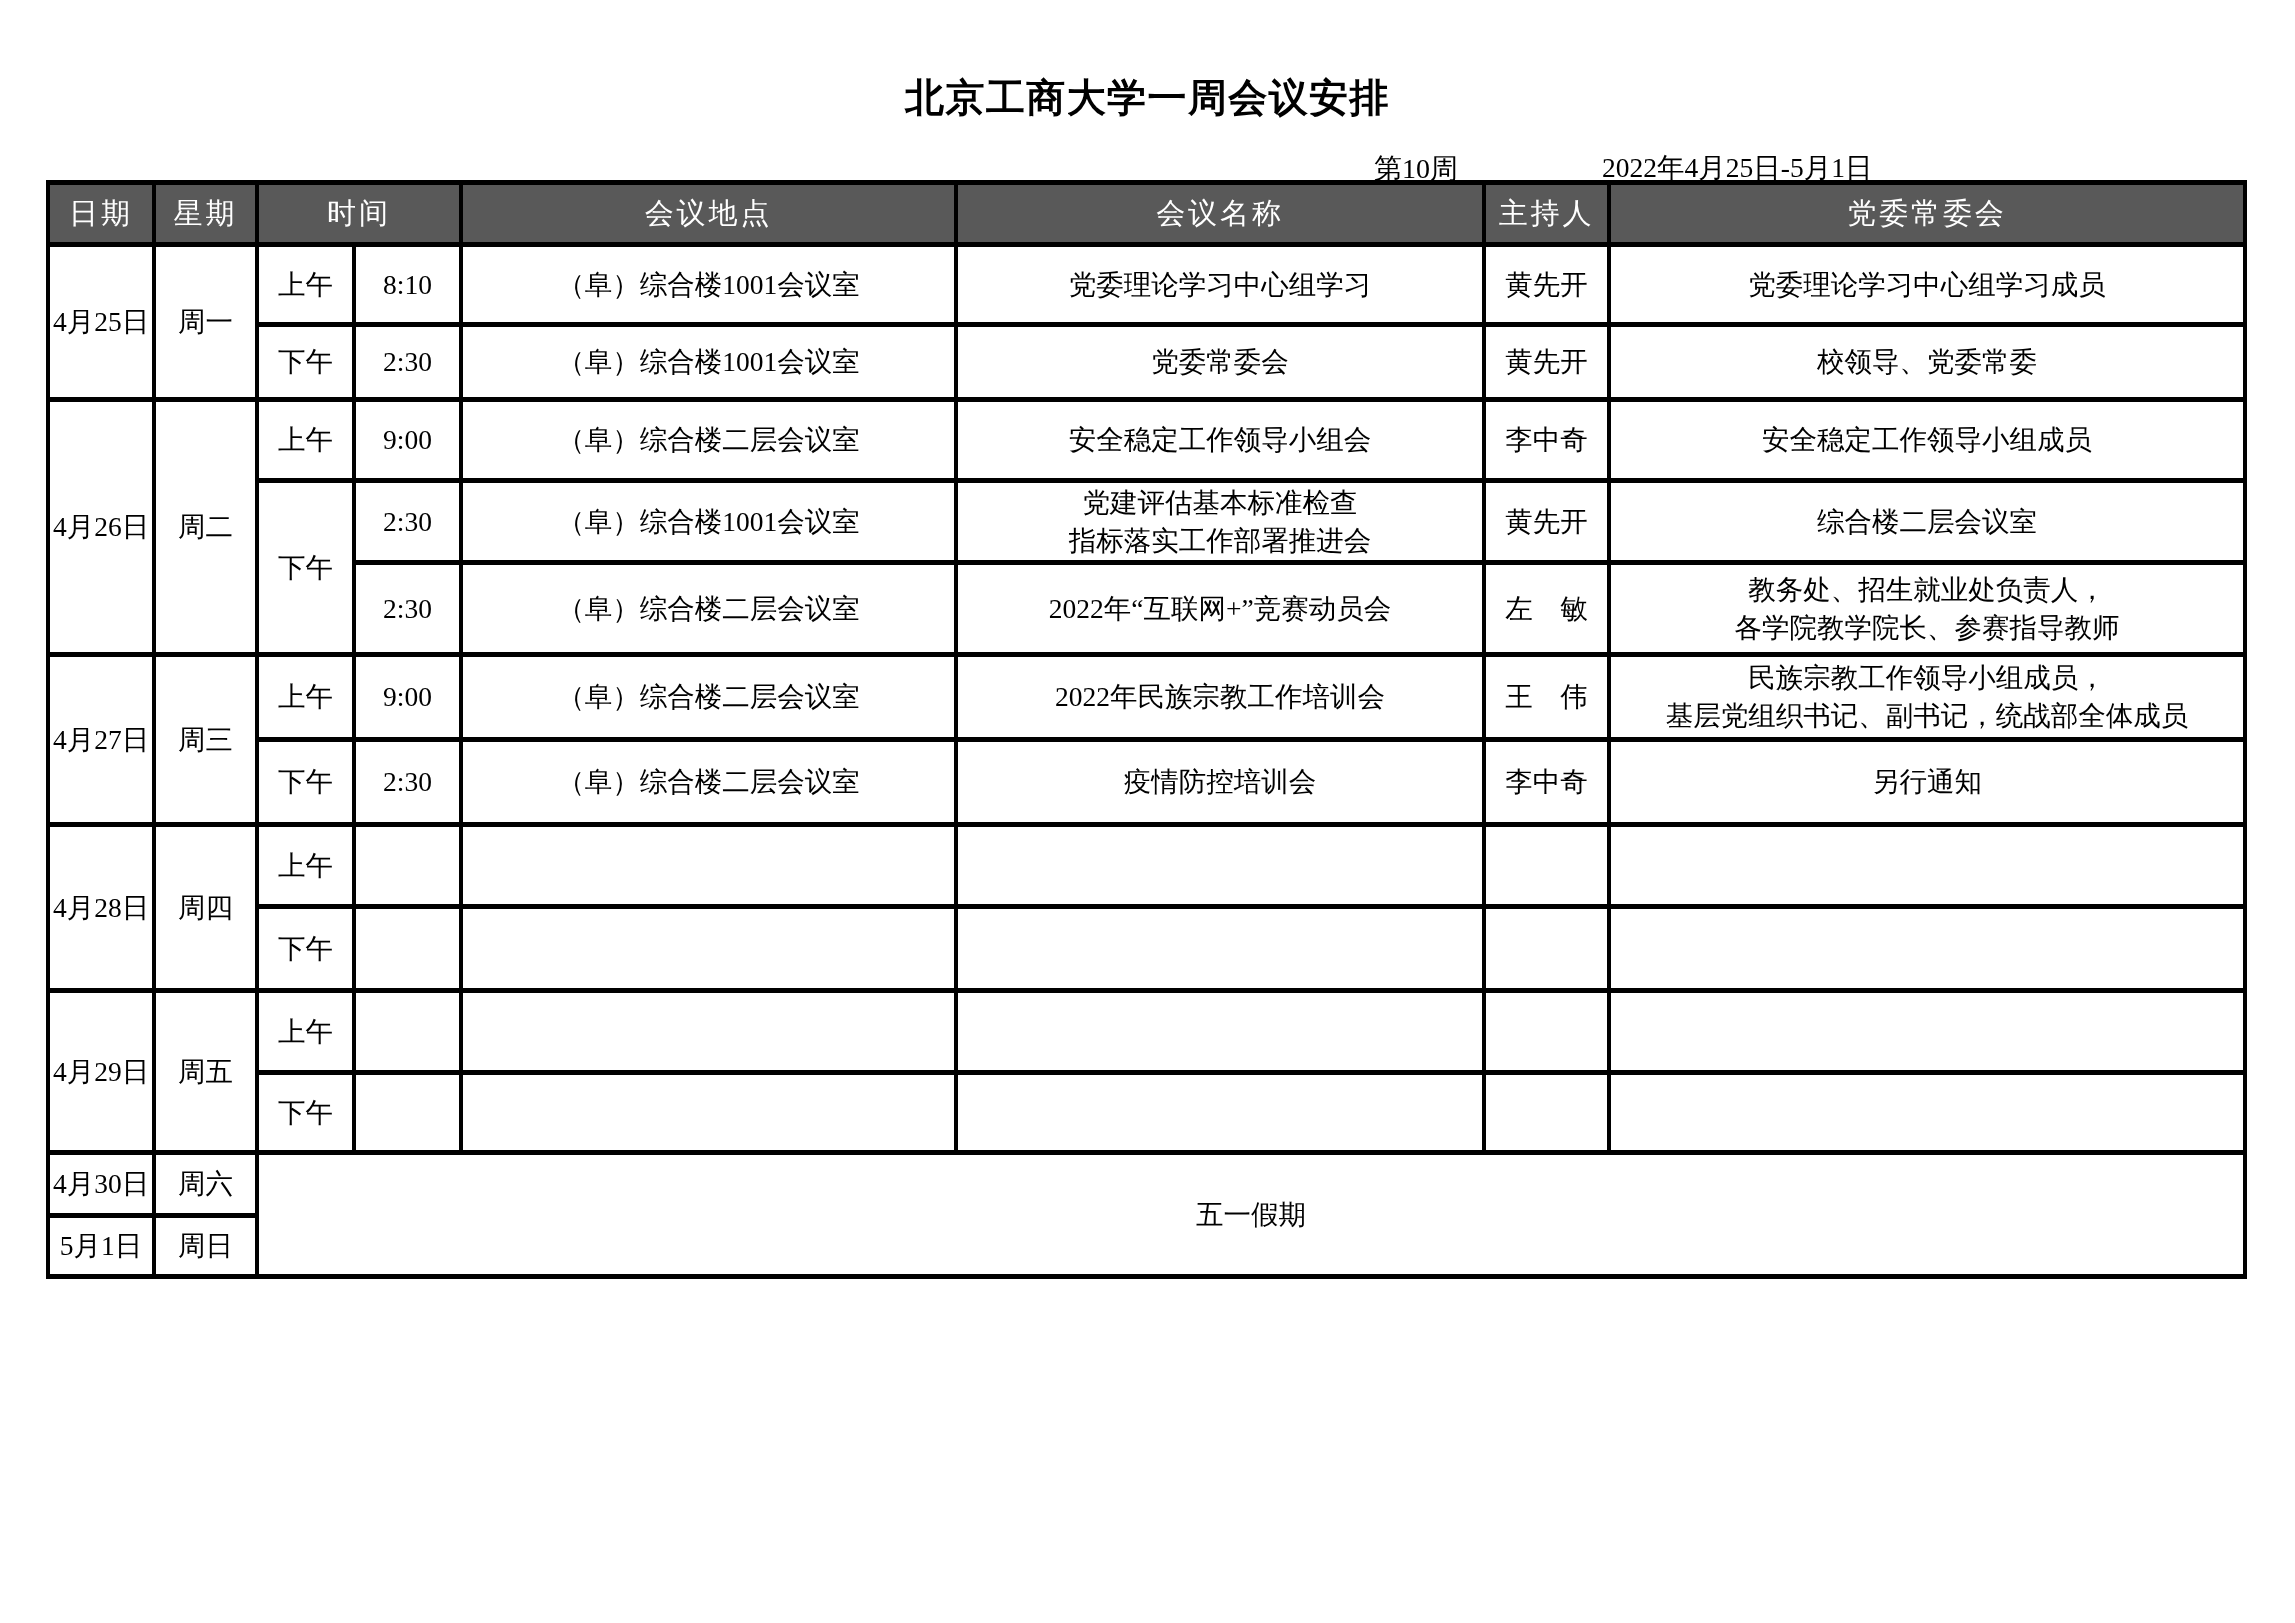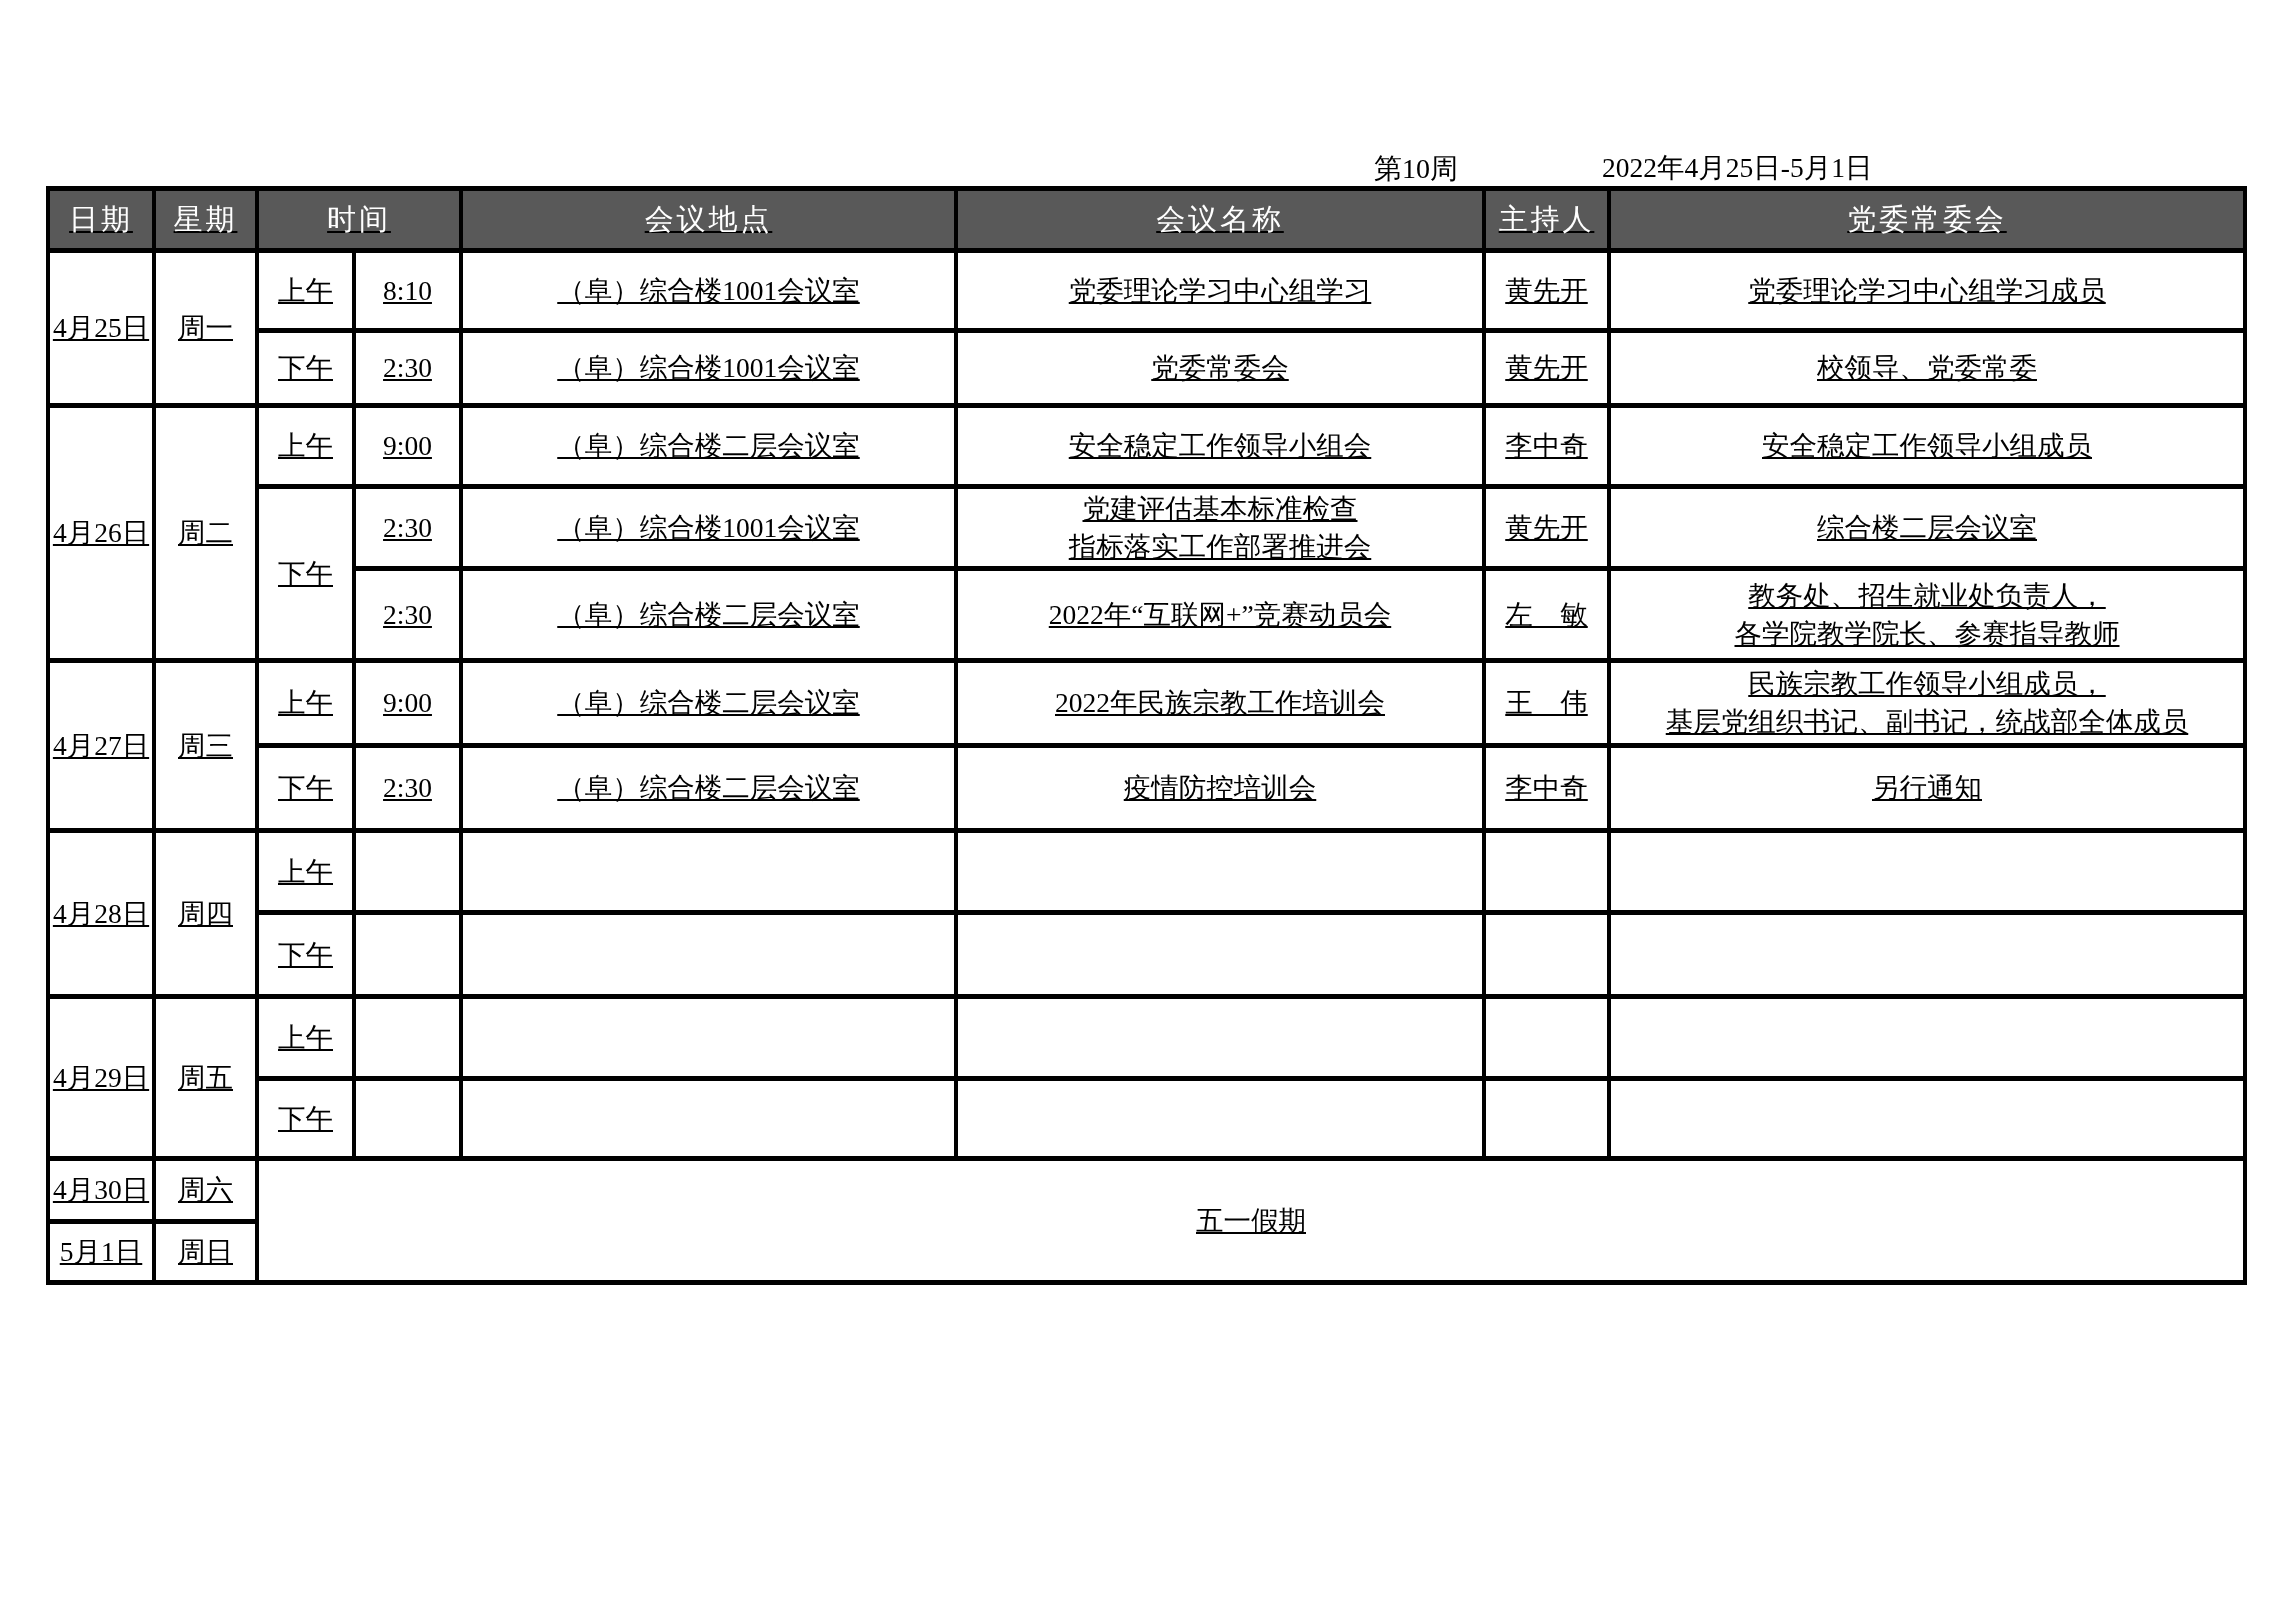--- a/index.html
+++ b/index.html
@@ -38,26 +38,25 @@
     font-size: 28px;
   }
   .range-label {
     position: absolute;
     top: 150px;
     left: 1602px;
     font-size: 27.5px;
   }
   table.schedule {
     position: absolute;
-    top: 186px;
+    top: 180px;
     left: 46px;
     width: 2198px;
     border-collapse: collapse;
     table-layout: fixed;
-    text-decoration: underline;
   }
   table.schedule th,
   table.schedule td {
     border: 4.3px solid #000;
     border-top-width: 5px;
     border-bottom-width: 5px;
     text-align: center;
     vertical-align: middle;
     padding: 0;
     overflow: hidden;
@@ -74,20 +73,21 @@
     font-size: 27.5px;
     line-height: 38px;
     background: #ffffff;
   }
 </style>
 </head>
 <body>
 
 <div class="page">
 
+  <h1 class="title">北京工商大学一周会议安排</h1>
   <span class="week-label">第10周</span>
   <span class="range-label">2022年4月25日-5月1日</span>
 
   <table class="schedule">
     <colgroup>
       <col style="width:106px">
         <col style="width:103px">
         <col style="width:97px">
         <col style="width:107px">
       <col style="width:495px">

